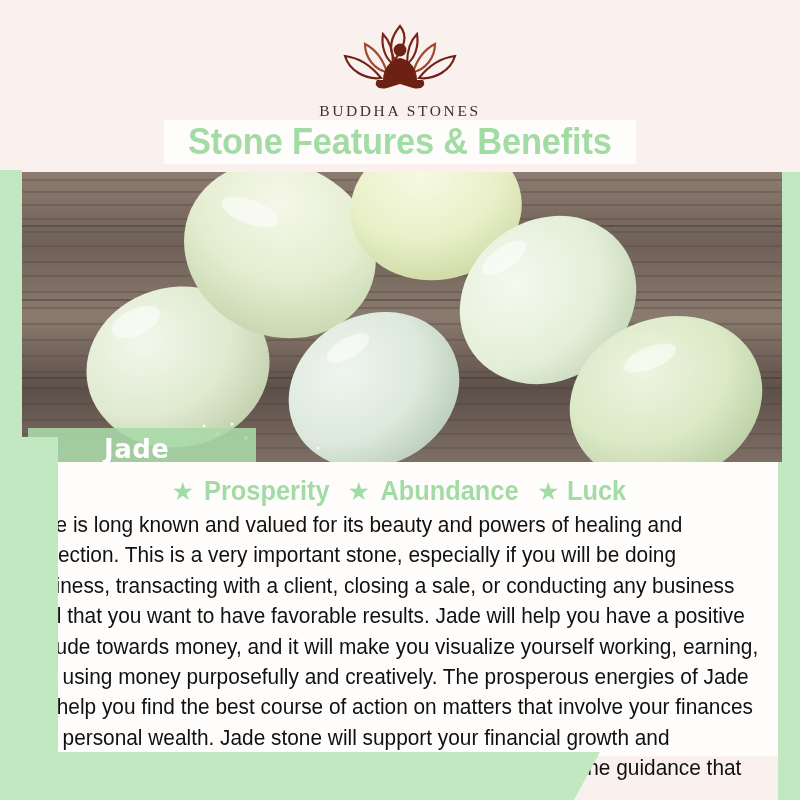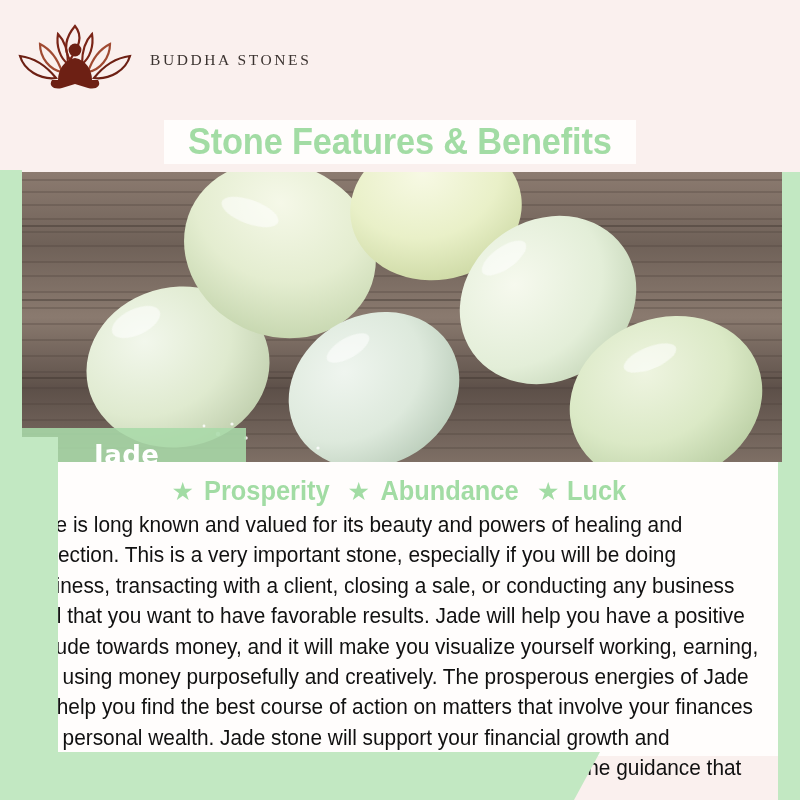--- a/index.html
+++ b/index.html
@@ -39,21 +39,21 @@
   }
 
   
   .header{
     position:absolute;top:0;left:0;width:800px;height:172px;
     background:#faf0ee;
     clip-path:polygon(0 0, 218px 0, 236px 0, 236px 0, 800px 0, 800px 0, 800px 172px, 0 172px);
   }
   .header-inner{
     position:absolute;top:18px;left:0;width:800px;
-    display:flex;flex-direction:row;align-items:center;
+    display:flex;flex-direction:column;align-items:center;
   }
   .logo-mark{width:150px;height:78px;display:block;}
   .brand-name{
     margin-top:6px;
     font-family:"Liberation Serif", serif;
     font-size:15.5px;letter-spacing:2.6px;
     color:#3b3330;font-weight:400;
   }
 
   
@@ -75,23 +75,23 @@
   
   .photo{
     position:absolute;top:172px;left:18px;width:764px;height:290px;
     overflow:hidden;
     background:#6d5f55;
   }
   .photo svg{display:block;width:100%;height:100%;}
 
   
   .jade-bar{
-    position:absolute;top:428px;left:18px;width:228px;height:42px;
+    position:absolute;top:428px;left:28px;width:228px;height:42px;
     background:rgba(168,218,168,0.88);
-    display:flex;align-items:flex-end;
+    display:flex;align-items:center;
   }
   .jade-text{
     margin-left:76px;
     color:#ffffff;
     font-size:26px;
     font-weight:700;
     font-family:"DejaVu Sans", sans-serif;
     letter-spacing:0.5px;
   }
 

